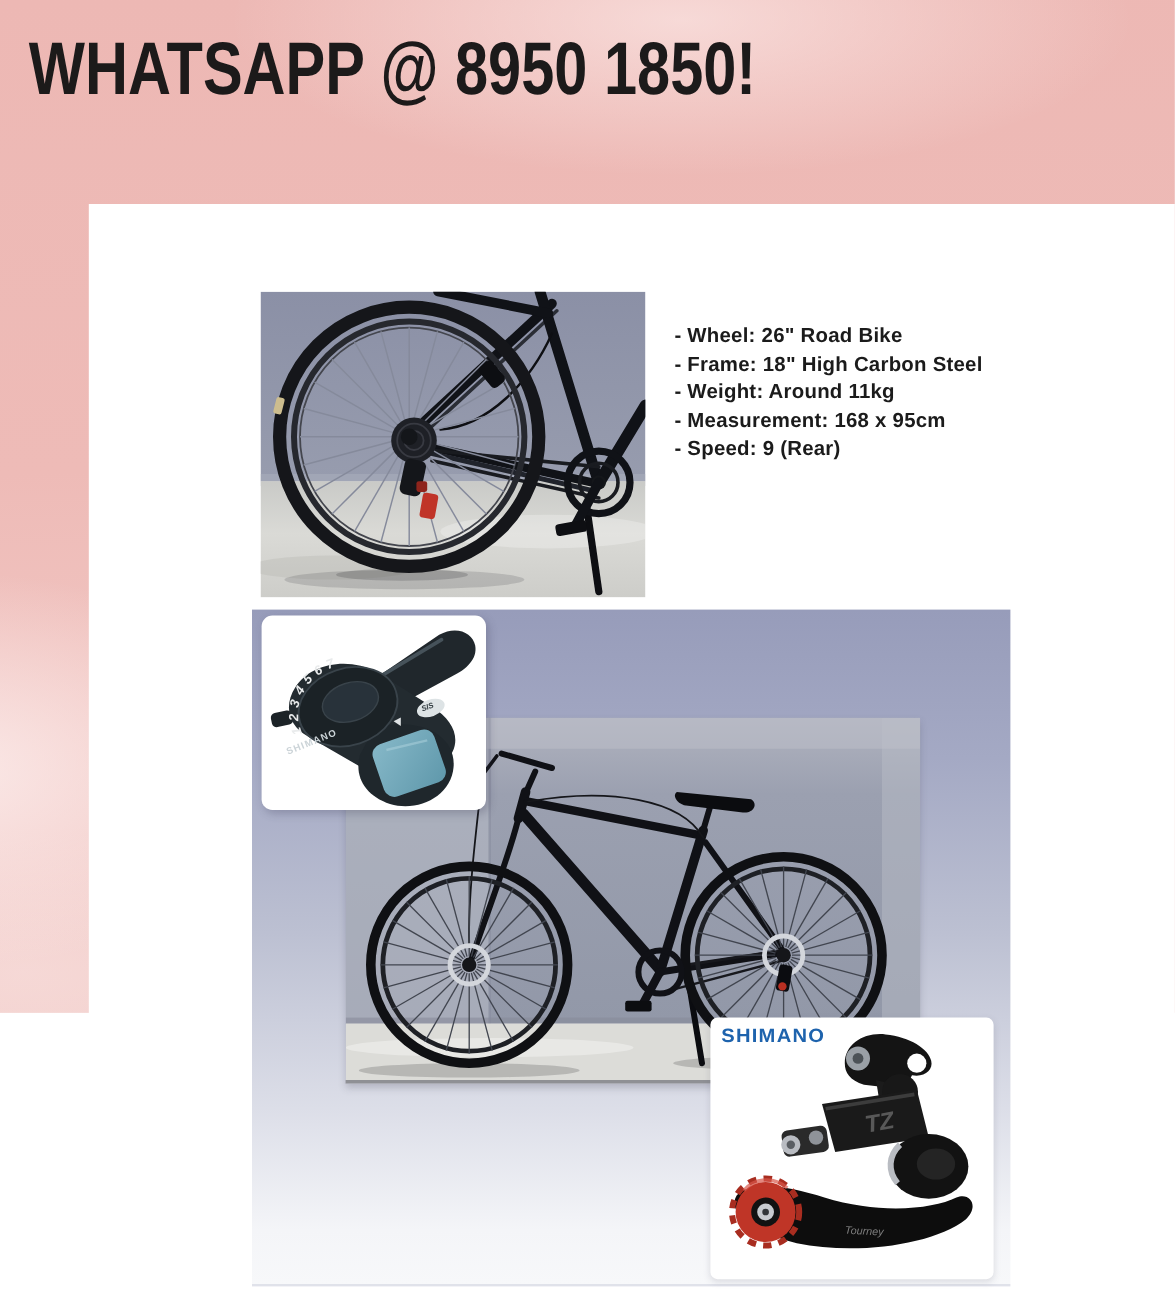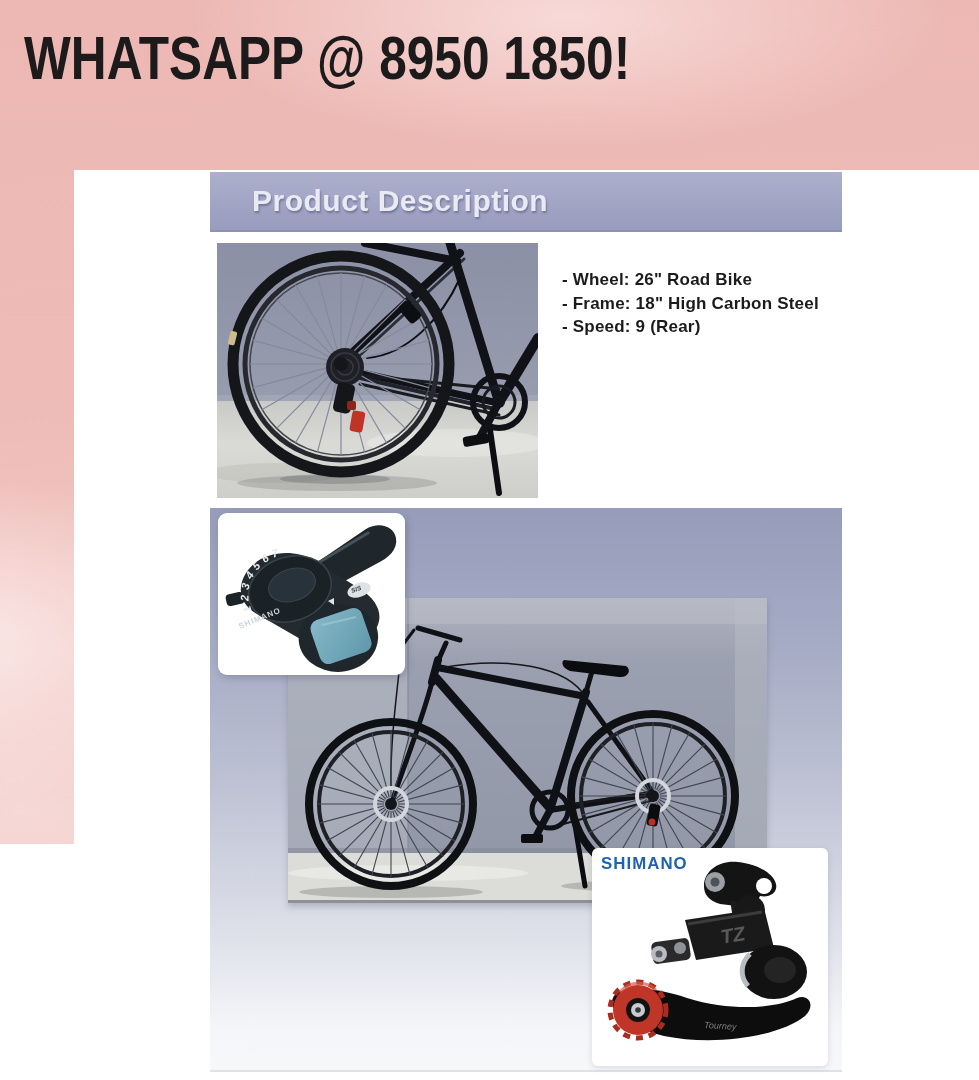--- a/index.html
+++ b/index.html
@@ -39,23 +39,20 @@
 </style>
 </head>
 <body>
 
 <div class="page">
 
   <div class="header-title">WHATSAPP @ 8950 1850!</div>
 
   <div class="panel"></div>
 
-  <div class="banner">
-    <span>Product Description</span>
-  </div>
 
   <div class="photo1">
     <svg width="321" height="255" viewBox="0 0 321 255">
       <defs>
         <linearGradient id="p1sky" x1="0" y1="0" x2="0" y2="1">
           <stop offset="0" stop-color="#8b90a6"></stop>
             <stop offset="1" stop-color="#979cae"></stop>
         </linearGradient>
         <linearGradient id="p1gnd" x1="0" y1="0" x2="0" y2="1">
           <stop offset="0" stop-color="#c9cac7"></stop>
@@ -130,20 +127,22 @@
       <circle cx="282" cy="159" r="6" fill="#14161a"></circle>
       <path d="M282,159 L262,196" stroke="#101217" stroke-width="8" stroke-linecap="round" fill="none"></path>
       <rect x="246" y="192" width="26" height="10" rx="3" fill="#0e0f13" transform="rotate(-10 259 197)"></rect>
       <rect x="186" y="58" width="14" height="22" rx="4" fill="#0d0e12" transform="rotate(-40 193 69)"></rect>
     </svg>
   </div>
 
   <div class="specs">
     <div>- Wheel: 26" Road Bike</div>
     <div>- Frame: 18" High Carbon Steel</div>
+    <div>- Weight: Around 11kg</div>
+    <div>- Measurement: 168 x 95cm</div>
     <div>- Speed: 9 (Rear)</div>
   </div>
 
   <div class="panel2"></div>
 
   <div class="bike-photo">
     <svg width="479" height="302" viewBox="0 0 479 302">
       <defs>
         <linearGradient id="wall" x1="0" y1="0" x2="0" y2="1">
           <stop offset="0" stop-color="#b0b3bf"></stop>

